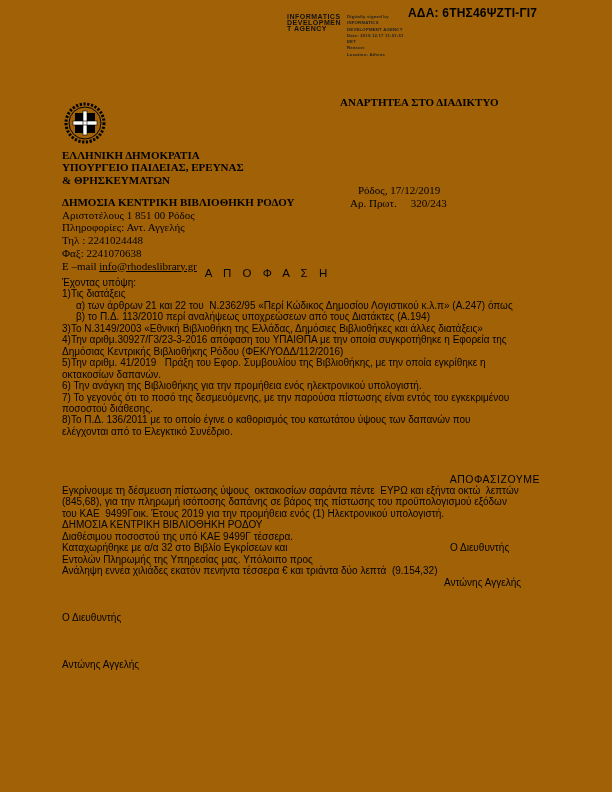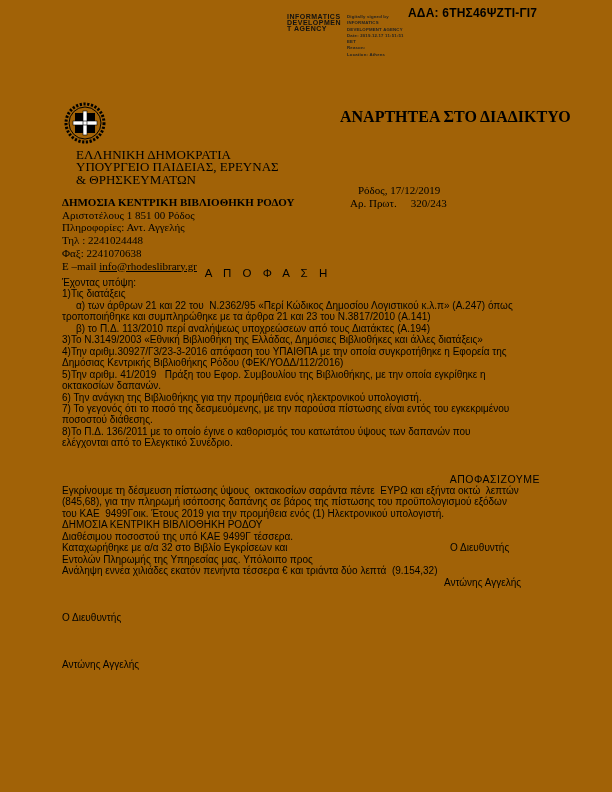--- a/index.html
+++ b/index.html
@@ -11,25 +11,25 @@
   .abs{position:absolute;}
   .sans{font-family:"Liberation Sans", sans-serif;}
   .serif{font-family:"Liberation Serif", serif;}
   
   .ada{top:6px;left:408px;font-size:12px;font-weight:bold;letter-spacing:.2px;}
   
   .stamp{top:14px;left:287px;display:flex;gap:6px;}
   .stamp-agency{font-size:7px;font-weight:bold;line-height:5.8px;letter-spacing:.5px;color:#111;}
   .stamp-details{font-size:4.3px;line-height:6.3px;font-weight:bold;color:#222;width:58px;letter-spacing:.2px;}
   
-  .notice{top:108px;left:340px;font-size:16px;font-weight:bold;}
+  .notice{top:96px;left:340px;font-size:11px;font-weight:bold;}
   
   .emblem{top:101px;left:63px;width:44px;height:44px;}
   
-  .ministry{top:149px;left:76px;font-size:13px;font-weight:normal;line-height:12.3px;}
+  .ministry{top:149px;left:62px;font-size:11px;font-weight:bold;line-height:12.3px;}
   
   .citydate{top:184px;left:358px;font-size:11px;}
   .protocol{top:197px;left:350px;font-size:11px;}
   .protocol .no{font-weight:normal;margin-left:14px;}
   
   .contact{top:196px;left:62px;font-size:11px;line-height:12.7px;}
   .contact .org{font-weight:bold;}
   .contact a{color:#000;text-decoration:underline;}
   
   .apofasi{top:267px;left:62px;width:412px;text-align:center;font-size:11.5px;letter-spacing:4px;}
@@ -104,21 +104,20 @@
       <span>E –mail </span><a href="#">info@rhodeslibrary.gr</a>
     </div>
   </div>
 
   <div class="abs apofasi sans">Α Π Ο Φ Α Σ Η</div>
 
   <div class="abs body-block sans">
       <div class="ln">Έχοντας υπόψη:</div>
       <div class="ln">1)Τις διατάξεις</div>
       <div class="ln">     α) των άρθρων 21 και 22 του  Ν.2362/95 «Περί Κώδικος Δημοσίου Λογιστικού κ.λ.π» (Α.247) όπως</div>
-      <div class="ln">τροποποιήθηκε και συμπληρώθηκε με τα άρθρα 21 και 23 του Ν.3817/2010 (Α.141)</div>
       <div class="ln">     β) το Π.Δ. 113/2010 περί αναλήψεως υποχρεώσεων από τους Διατάκτες (Α.194)</div>
       <div class="ln">3)Το Ν.3149/2003 «Εθνική Βιβλιοθήκη της Ελλάδας, Δημόσιες Βιβλιοθήκες και άλλες διατάξεις»</div>
       <div class="ln">4)Την αριθμ.30927/Γ3/23-3-2016 απόφαση του ΥΠΑΙΘΠΑ με την οποία συγκροτήθηκε η Εφορεία της</div>
       <div class="ln">Δημόσιας Κεντρικής Βιβλιοθήκης Ρόδου (ΦΕΚ/ΥΟΔΔ/112/2016)</div>
       <div class="ln">5)Την αριθμ. 41/2019   Πράξη του Εφορ. Συμβουλίου της Βιβλιοθήκης, με την οποία εγκρίθηκε η</div>
       <div class="ln">οκτακοσίων δαπανών.</div>
       <div class="ln">6) Την ανάγκη της Βιβλιοθήκης για την προμήθεια ενός ηλεκτρονικού υπολογιστή.</div>
       <div class="ln">7) Το γεγονός ότι το ποσό της δεσμευόμενης, με την παρούσα πίστωσης είναι εντός του εγκεκριμένου</div>
       <div class="ln">ποσοστού διάθεσης.</div>
       <div class="ln">8)Το Π.Δ. 136/2011 με το οποίο έγινε ο καθορισμός του κατωτάτου ύψους των δαπανών που</div>

